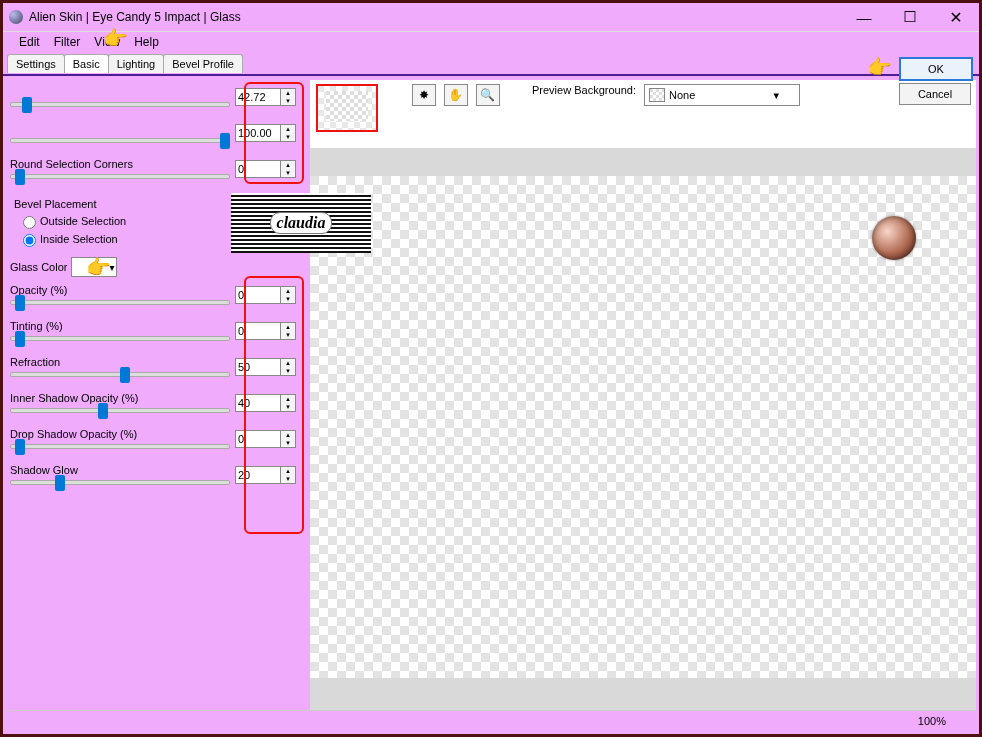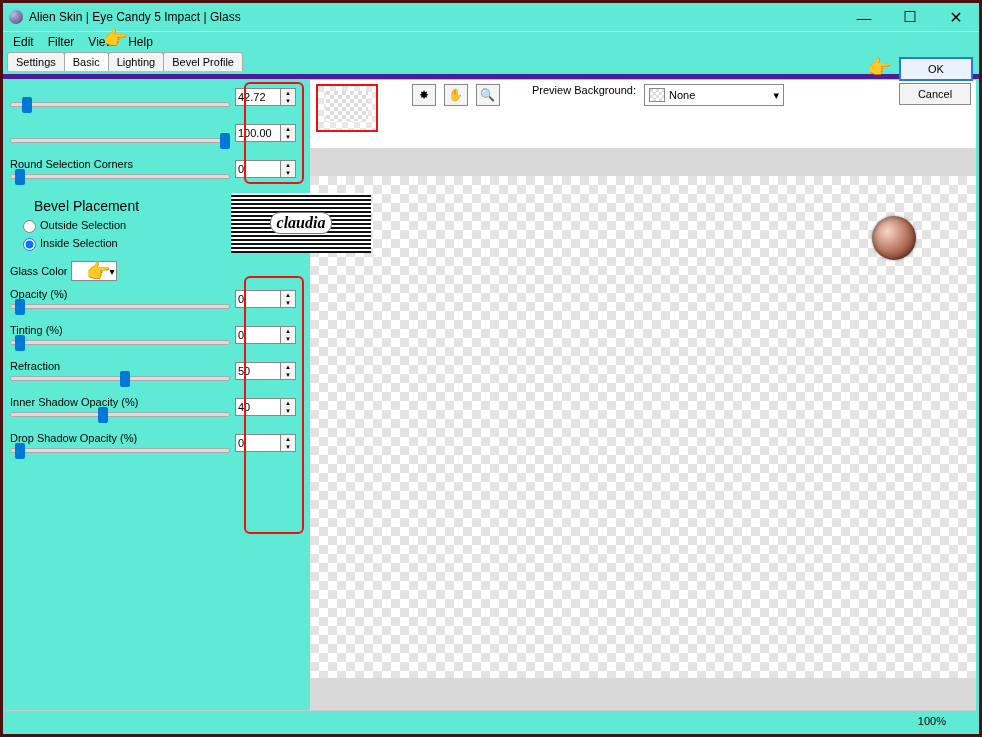--- a/index.html
+++ b/index.html
@@ -1,53 +1,53 @@
 <!DOCTYPE html>
 <html><head>
 <meta charset="utf-8">
 <style>
 html,body{margin:0;padding:0;font-family:"Segoe UI",Tahoma,Arial,sans-serif;font-size:12px;color:#000;background:#fff;}
-.frame{box-sizing:border-box;width:982px;height:737px;border:3px solid #4d0f0f;position:relative;background:#5eead4;}
+.frame{box-sizing:border-box;width:982px;height:737px;border:3px solid #4d0f0f;position:relative;background:#f0abfc;}
 .titlebar{height:28px;display:flex;align-items:center;padding-left:6px;border-bottom:1px solid #ddd;}
 .titlebar .icon{width:14px;height:14px;border-radius:50%;background:radial-gradient(circle at 30% 30%,#bbe,#446);margin-right:6px;}
 .titlebar .title{flex:1;font-size:12px;}
 .winbtns{display:flex;height:100%;}
 .winbtn{width:46px;display:flex;align-items:center;justify-content:center;font-size:15px;font-family:Arial;}
 .winbtn.close{font-size:16px;}
-.menubar{height:20px;display:flex;align-items:center;gap:14px;padding-left:10px;position:relative;}
+.menubar{height:20px;display:flex;align-items:center;gap:14px;padding-left:16px;position:relative;}
 .menubar span{cursor:default;}
 .pointer{position:absolute;font-size:20px;pointer-events:none;}
-.tabrow{height:22px;display:flex;align-items:flex-start;border-bottom:5px solid #4c1d95;padding-left:4px;position:relative;}
+.tabrow{height:22px;display:flex;align-items:center;border-bottom:2px solid #4c1d95;padding-left:4px;position:relative;}
 .tab{padding:3px 8px;border:1px solid #aaa;border-bottom:none;background:#f3f3f3;margin-right:-1px;font-size:11px;border-radius:3px 3px 0 0;}
 .tab.active{background:#fff;position:relative;z-index:2;}
 .main{position:absolute;top:77px;bottom:24px;left:3px;right:3px;display:flex;}
 .leftpane{width:304px;padding:6px 6px 6px 4px;box-sizing:border-box;}
 .rightpane{flex:1;display:flex;flex-direction:column;position:relative;}
 .row{margin-bottom:2px;position:relative;height:34px;}
 .row .lbl{display:block;font-size:11px;margin-bottom:0;}
 .row .slider{position:absolute;left:0;right:74px;top:16px;}
 .slider-track{height:3px;background:#ddd;border:1px solid #aaa;border-radius:2px;position:relative;}
 .slider-thumb{position:absolute;top:-6px;width:10px;height:16px;background:#0078d7;border-radius:2px;}
 .spin{position:absolute;right:8px;top:2px;display:flex;}
 .spin input{width:40px;height:16px;font-size:11px;padding:0 2px;border:1px solid #888;}
 .spin .arrows{width:14px;display:flex;flex-direction:column;border:1px solid #888;border-left:none;}
 .spin .arrows div{height:8px;font-size:7px;line-height:7px;text-align:center;background:#f4f4f4;}
 .redbox{position:absolute;border:2px solid #e11;border-radius:6px;pointer-events:none;z-index:5;}
-.group-lbl{font-size:14px;margin:6px 0 2px 24px;}
+.group-lbl{font-size:11px;margin:6px 0 2px 4px;}
 .radio-row{font-size:11px;margin-left:8px;display:flex;align-items:center;height:18px;}
 .radio-row input{margin-right:4px;}
 .swatch-row{display:flex;align-items:center;margin:8px 0 6px 0;font-size:11px;position:relative;height:22px;}
 .swatch-row .sw{width:44px;height:18px;border:1px solid #888;background:#fff;display:flex;align-items:center;justify-content:flex-end;margin-left:4px;position:relative;}
 .swatch-row .sw::after{content:"▾";font-size:10px;margin-right:2px;}
 .rightpane .topstrip{height:60px;display:flex;align-items:flex-start;padding:4px 6px;gap:8px;background:#fff;}
 .thumb{width:58px;height:44px;border:2px solid #e11;background:repeating-conic-gradient(#fff 0 25%,#e8e8e8 0 50%) 0 0/12px 12px;}
 .thumb .inner{width:42px;height:30px;margin:5px auto 0;background:repeating-conic-gradient(#fff 0 25%,#ddd 0 50%) 0 0/8px 8px;}
 .tool{width:22px;height:20px;border:1px solid #888;background:#f4f4f4;display:flex;align-items:center;justify-content:center;font-size:12px;}
 .pvlabel{font-size:11px;margin-left:24px;}
-.pvselect{width:130px;height:20px;border:1px solid #888;background:#fff;display:flex;align-items:center;padding-left:4px;font-size:11px;justify-content:space-between;padding-right:4px;}
+.pvselect{width:130px;height:20px;border:1px solid #888;background:#fff;display:flex;align-items:center;padding-left:4px;font-size:11px;justify-content:space-between;padding-right:20px;}
 .pvselect .chip{width:14px;height:12px;border:1px solid #888;background:repeating-conic-gradient(#fff 0 25%,#ddd 0 50%) 0 0/6px 6px;margin-right:4px;}
 .canvas-gray{background:#d9d9d9;}
 .canvas{background:repeating-conic-gradient(#fff 0 25%,#e3e3e3 0 50%) 0 0/18px 18px;position:relative;}
 .ball{position:absolute;width:44px;height:44px;border-radius:50%;background:radial-gradient(circle at 35% 35%,#f9d6c8,#b06a52 55%,#5a2a1e 90%);box-shadow:inset 0 0 6px rgba(0,0,0,.5),0 0 3px rgba(0,0,0,.4);}
 .bottombar{position:absolute;left:3px;right:3px;bottom:3px;height:20px;border-top:1px solid #ccc;display:flex;justify-content:flex-end;align-items:center;padding-right:30px;font-size:11px;}
 .okcancel{position:absolute;right:6px;top:54px;display:flex;flex-direction:column;gap:2px;z-index:6;}
 .btn{width:70px;height:20px;border:1px solid #888;background:#f3f3f3;font-size:11px;display:flex;align-items:center;justify-content:center;}
 .btn.ok{border:2px solid #2a7ad4;background:#eaf2fb;}
 .watermark{position:absolute;left:228px;top:190px;width:140px;height:60px;background:repeating-linear-gradient(0deg,#111 0 2px,#fff 2px 4px);display:flex;align-items:center;justify-content:center;z-index:3;}
 .watermark .badge{background:#fff;border:1px solid #777;padding:1px 6px;font:italic bold 16px Georgia,serif;border-radius:10px;}
@@ -225,20 +225,35 @@
             </div>
           </div>
         <div class="spin">
             <input value="0" style="">
             <div class="arrows">
               <div>▴</div>
               <div>▾</div>
             </div>
           </div>
       </div>
+      <div class="row">
+        <span class="lbl">Shadow Glow</span>
+        <div class="slider">
+            <div class="slider-track">
+              <div class="slider-thumb" style="left: 20%;"></div>
+            </div>
+          </div>
+        <div class="spin">
+            <input value="20" style="">
+            <div class="arrows">
+              <div>▴</div>
+              <div>▾</div>
+            </div>
+          </div>
+      </div>
     </div>
 
     <div class="rightpane">
       <div class="topstrip">
         <div class="thumb">
             <div class="inner"></div>
           </div>
         <div style="width:18px;"></div>
         <div class="tool">✸</div>
         <div class="tool">✋</div>

